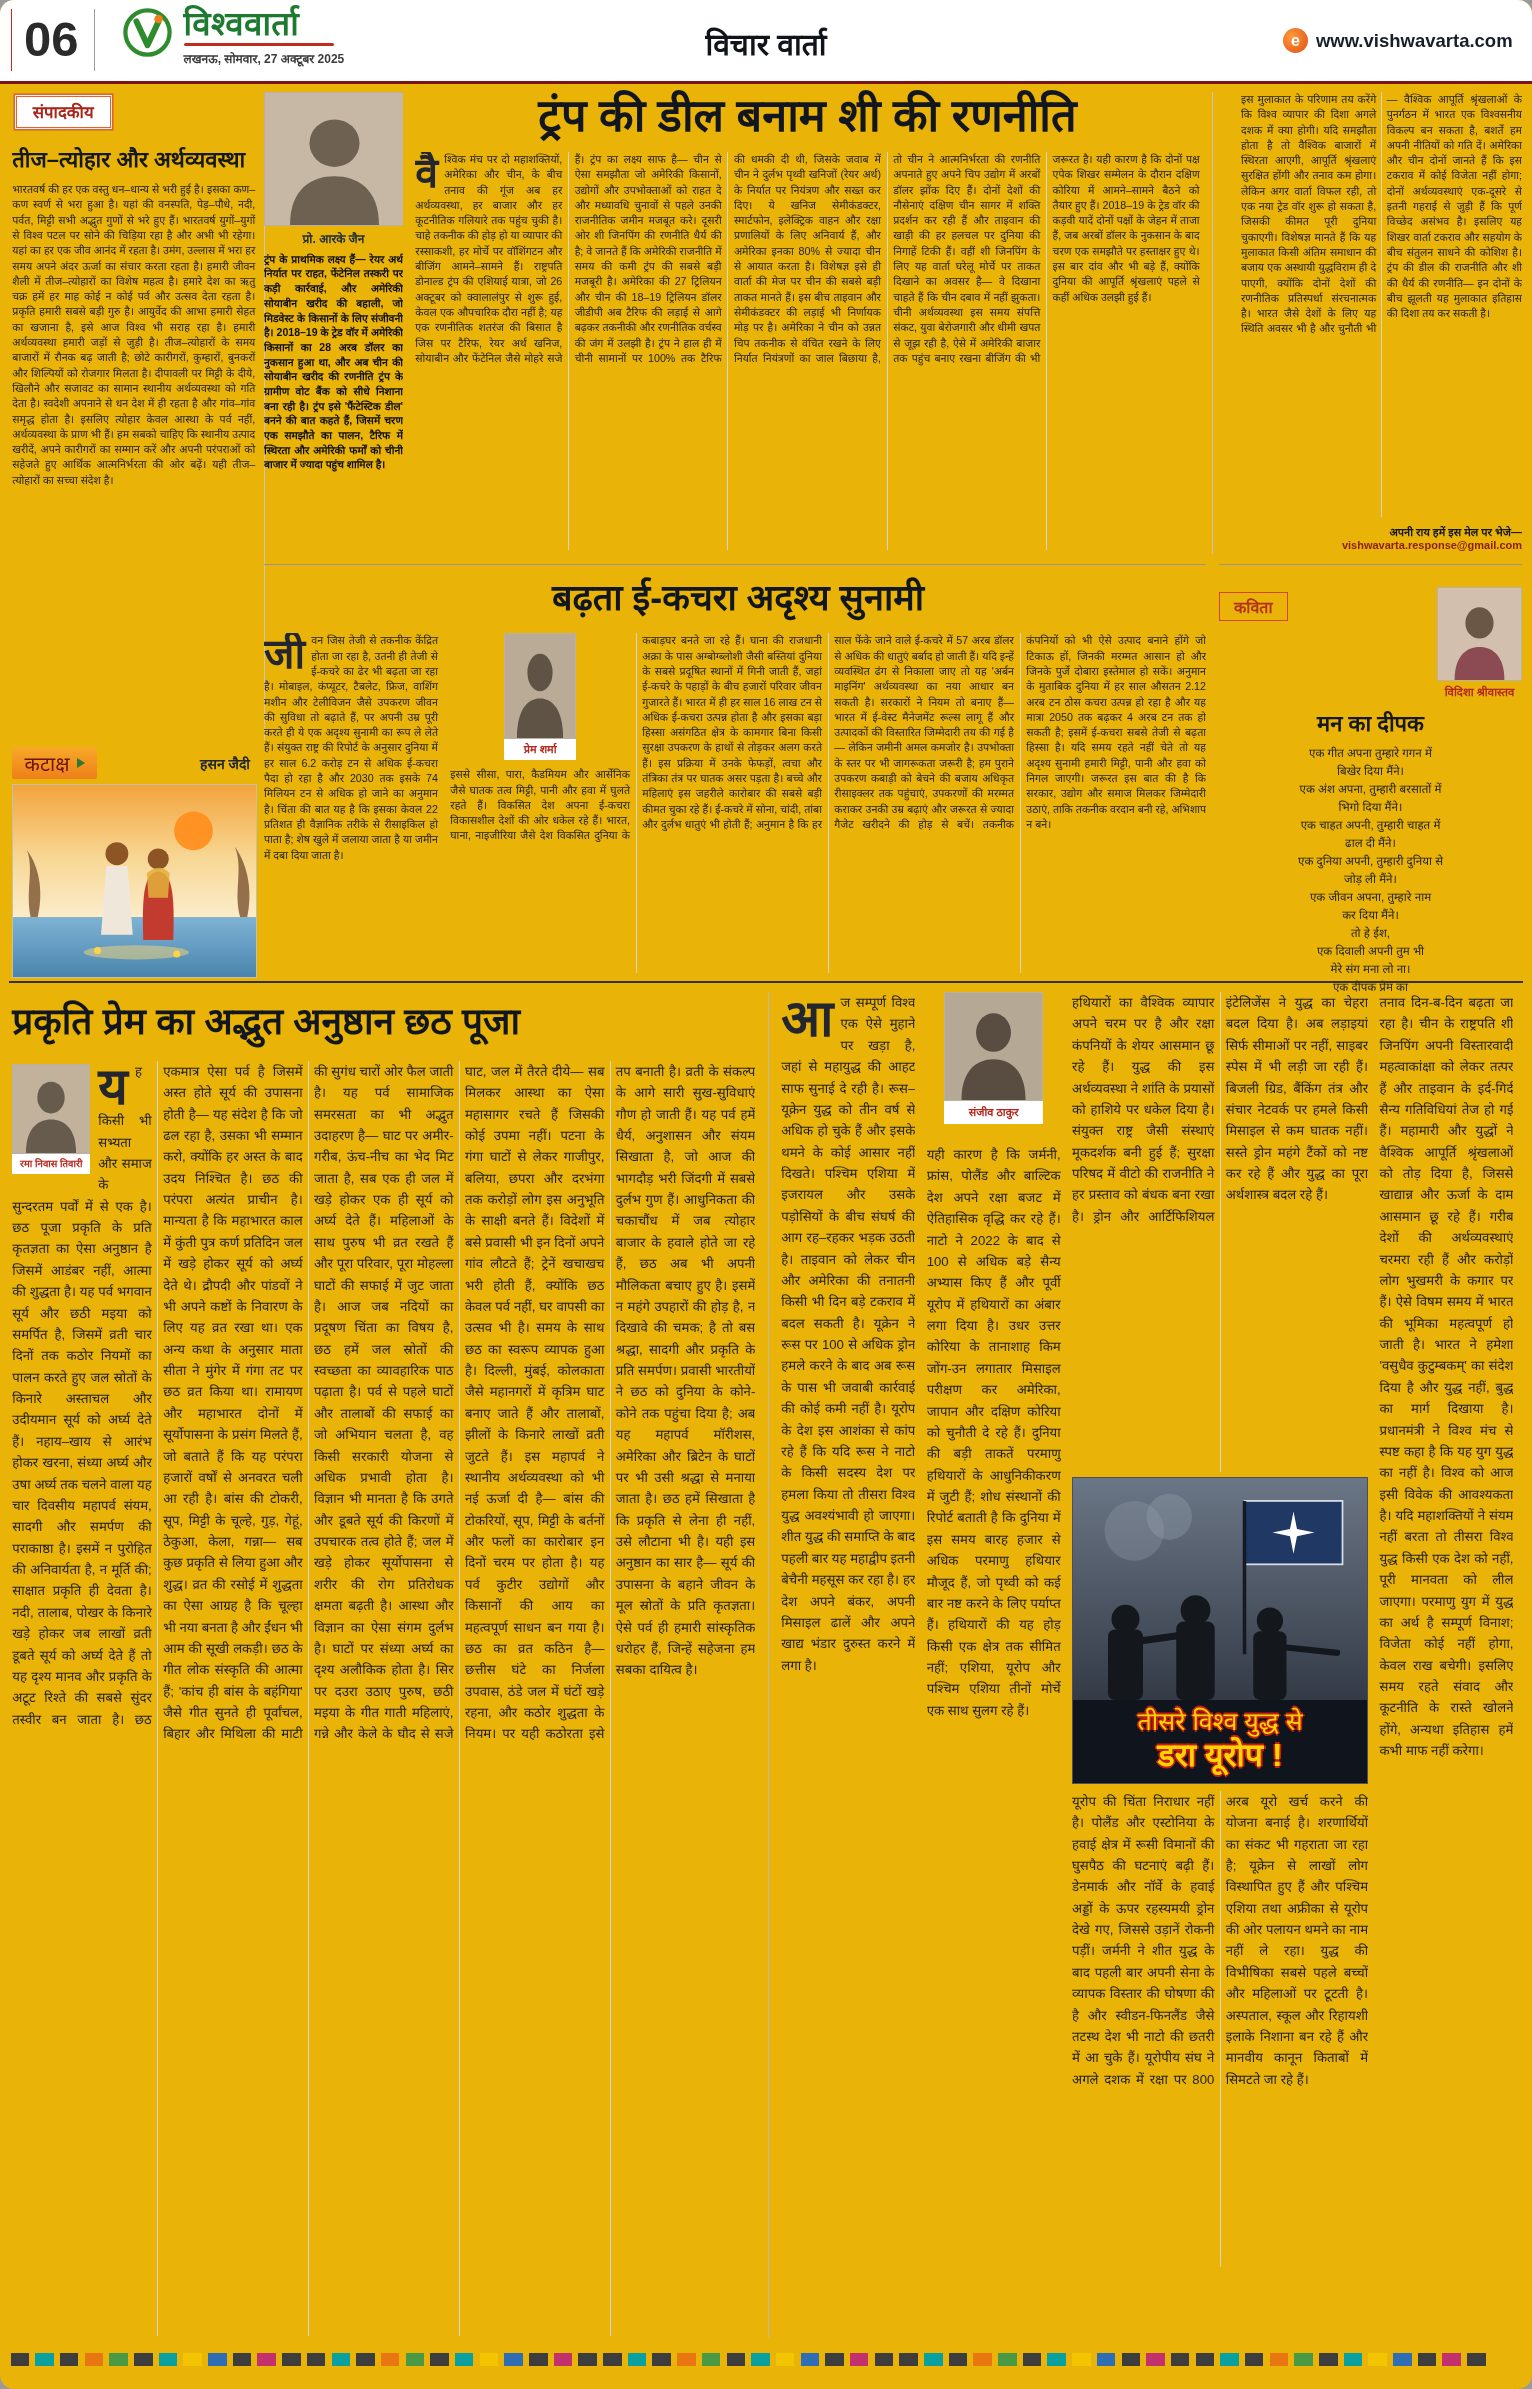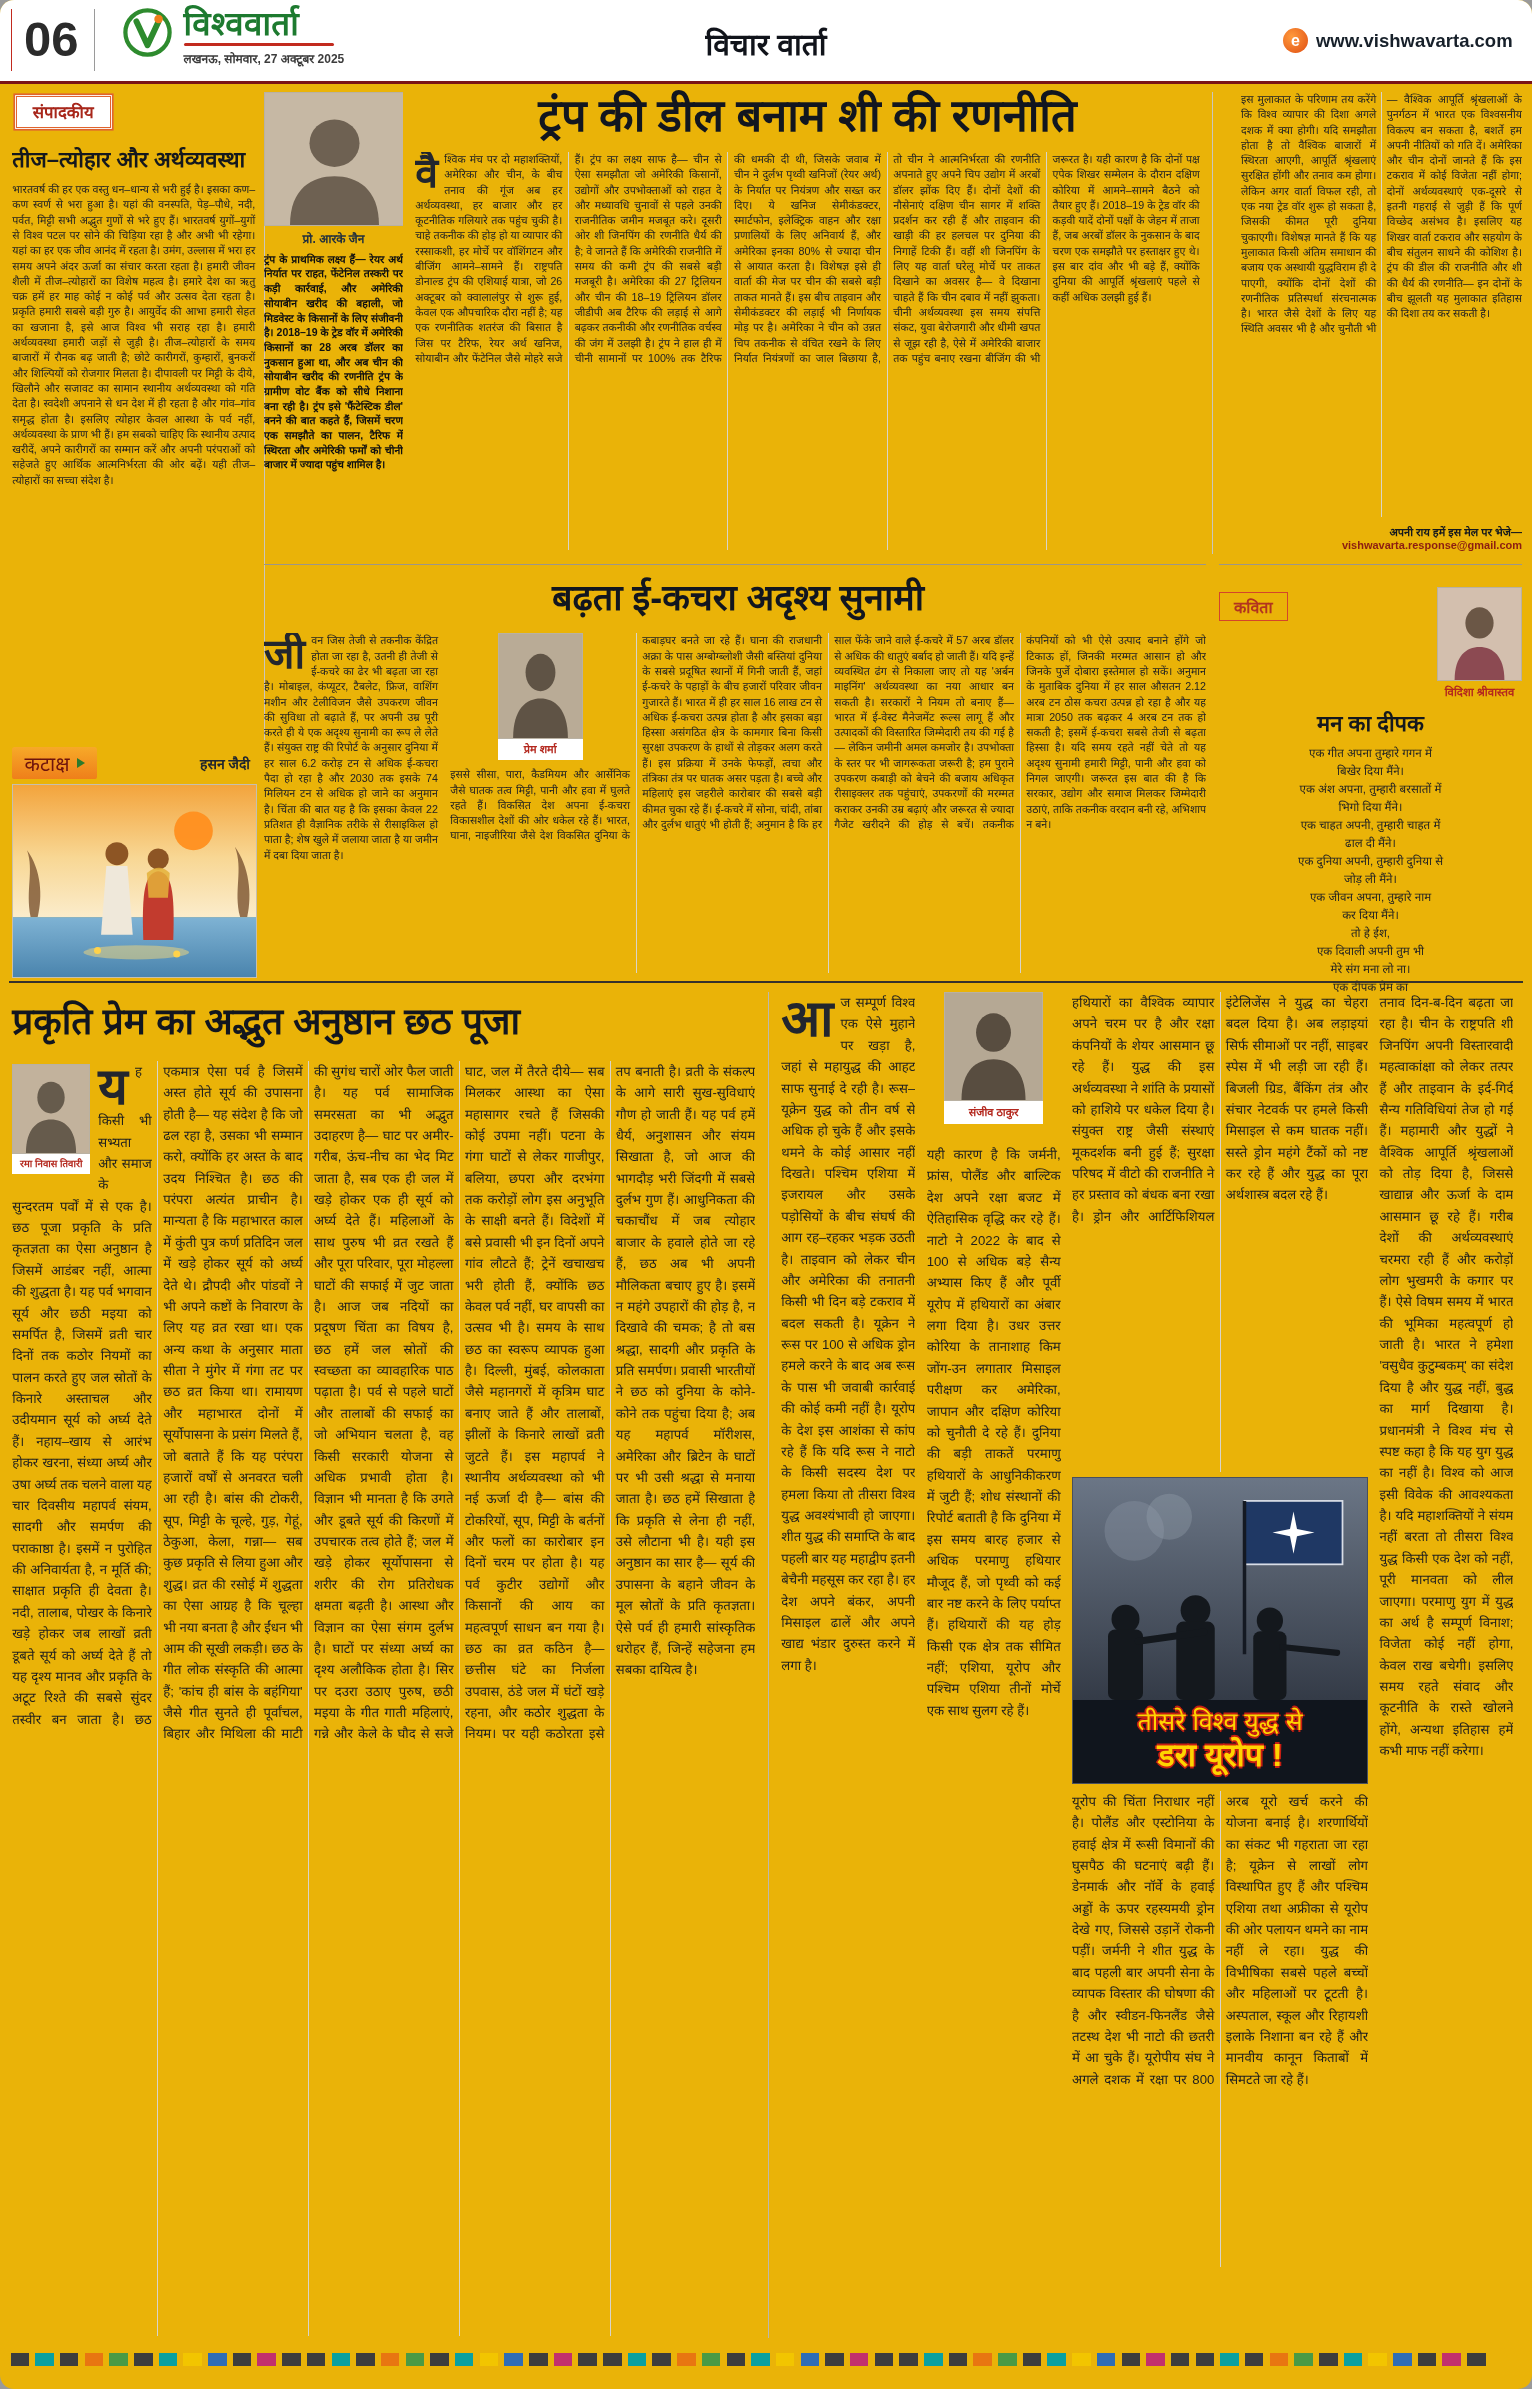--- a/index.html
+++ b/index.html
@@ -64,21 +64,21 @@
   .lead-right-cols {height:425px;column-count:2;column-gap:10.6px;column-rule:0.9px solid #d9d4c9;overflow:hidden;}
   .feedback {margin-top:7px;text-align:right;font-size:11px;font-weight:bold;color:#14181e;}
   .feedback-email {color:#8c1d12;}
 
   
   .ewaste {position:absolute;left:264px;top:564px;width:942px;height:410px;border-top:0.9px solid #9c968a;padding-top:5.3px;}
   .ewaste-headline {text-align:center;font-size:36px;font-weight:bold;color:#12161f;margin:1.8px 0 12.3px;padding-left:6px;}
   .ewaste-body {display:flex;gap:12.3px;height:340px;overflow:hidden;}
   .e-col1 {width:174px;flex:none;}
   .e-rest {flex:1;column-count:4;column-gap:12.3px;column-rule:0.9px solid #d9d4c9;overflow:hidden;}
-  .e-photo-block {width:85px;margin:0 auto 7px;}
+  .e-photo-block {width:72px;margin:0 auto 7px;}
   .e-photo {height:104px;}
 
   
   .poem {position:absolute;left:1219px;top:564px;width:303px;height:410px;border-top:0.9px solid #9c968a;
          padding-top:22px;overflow:hidden;}
   .poem-head {display:flex;justify-content:space-between;align-items:flex-start;}
   .poem-label {border:1.8px solid #d4452a;color:#b2341f;font-weight:bold;font-size:16px;padding:2.6px 14px;margin-top:5.3px;}
   .poem-photo-block {width:85px;}
   .poem-photo {height:92px;}
   .poem-author {color:#b4281e;font-weight:bold;font-size:11.4px;text-align:center;padding-top:2.6px;}

